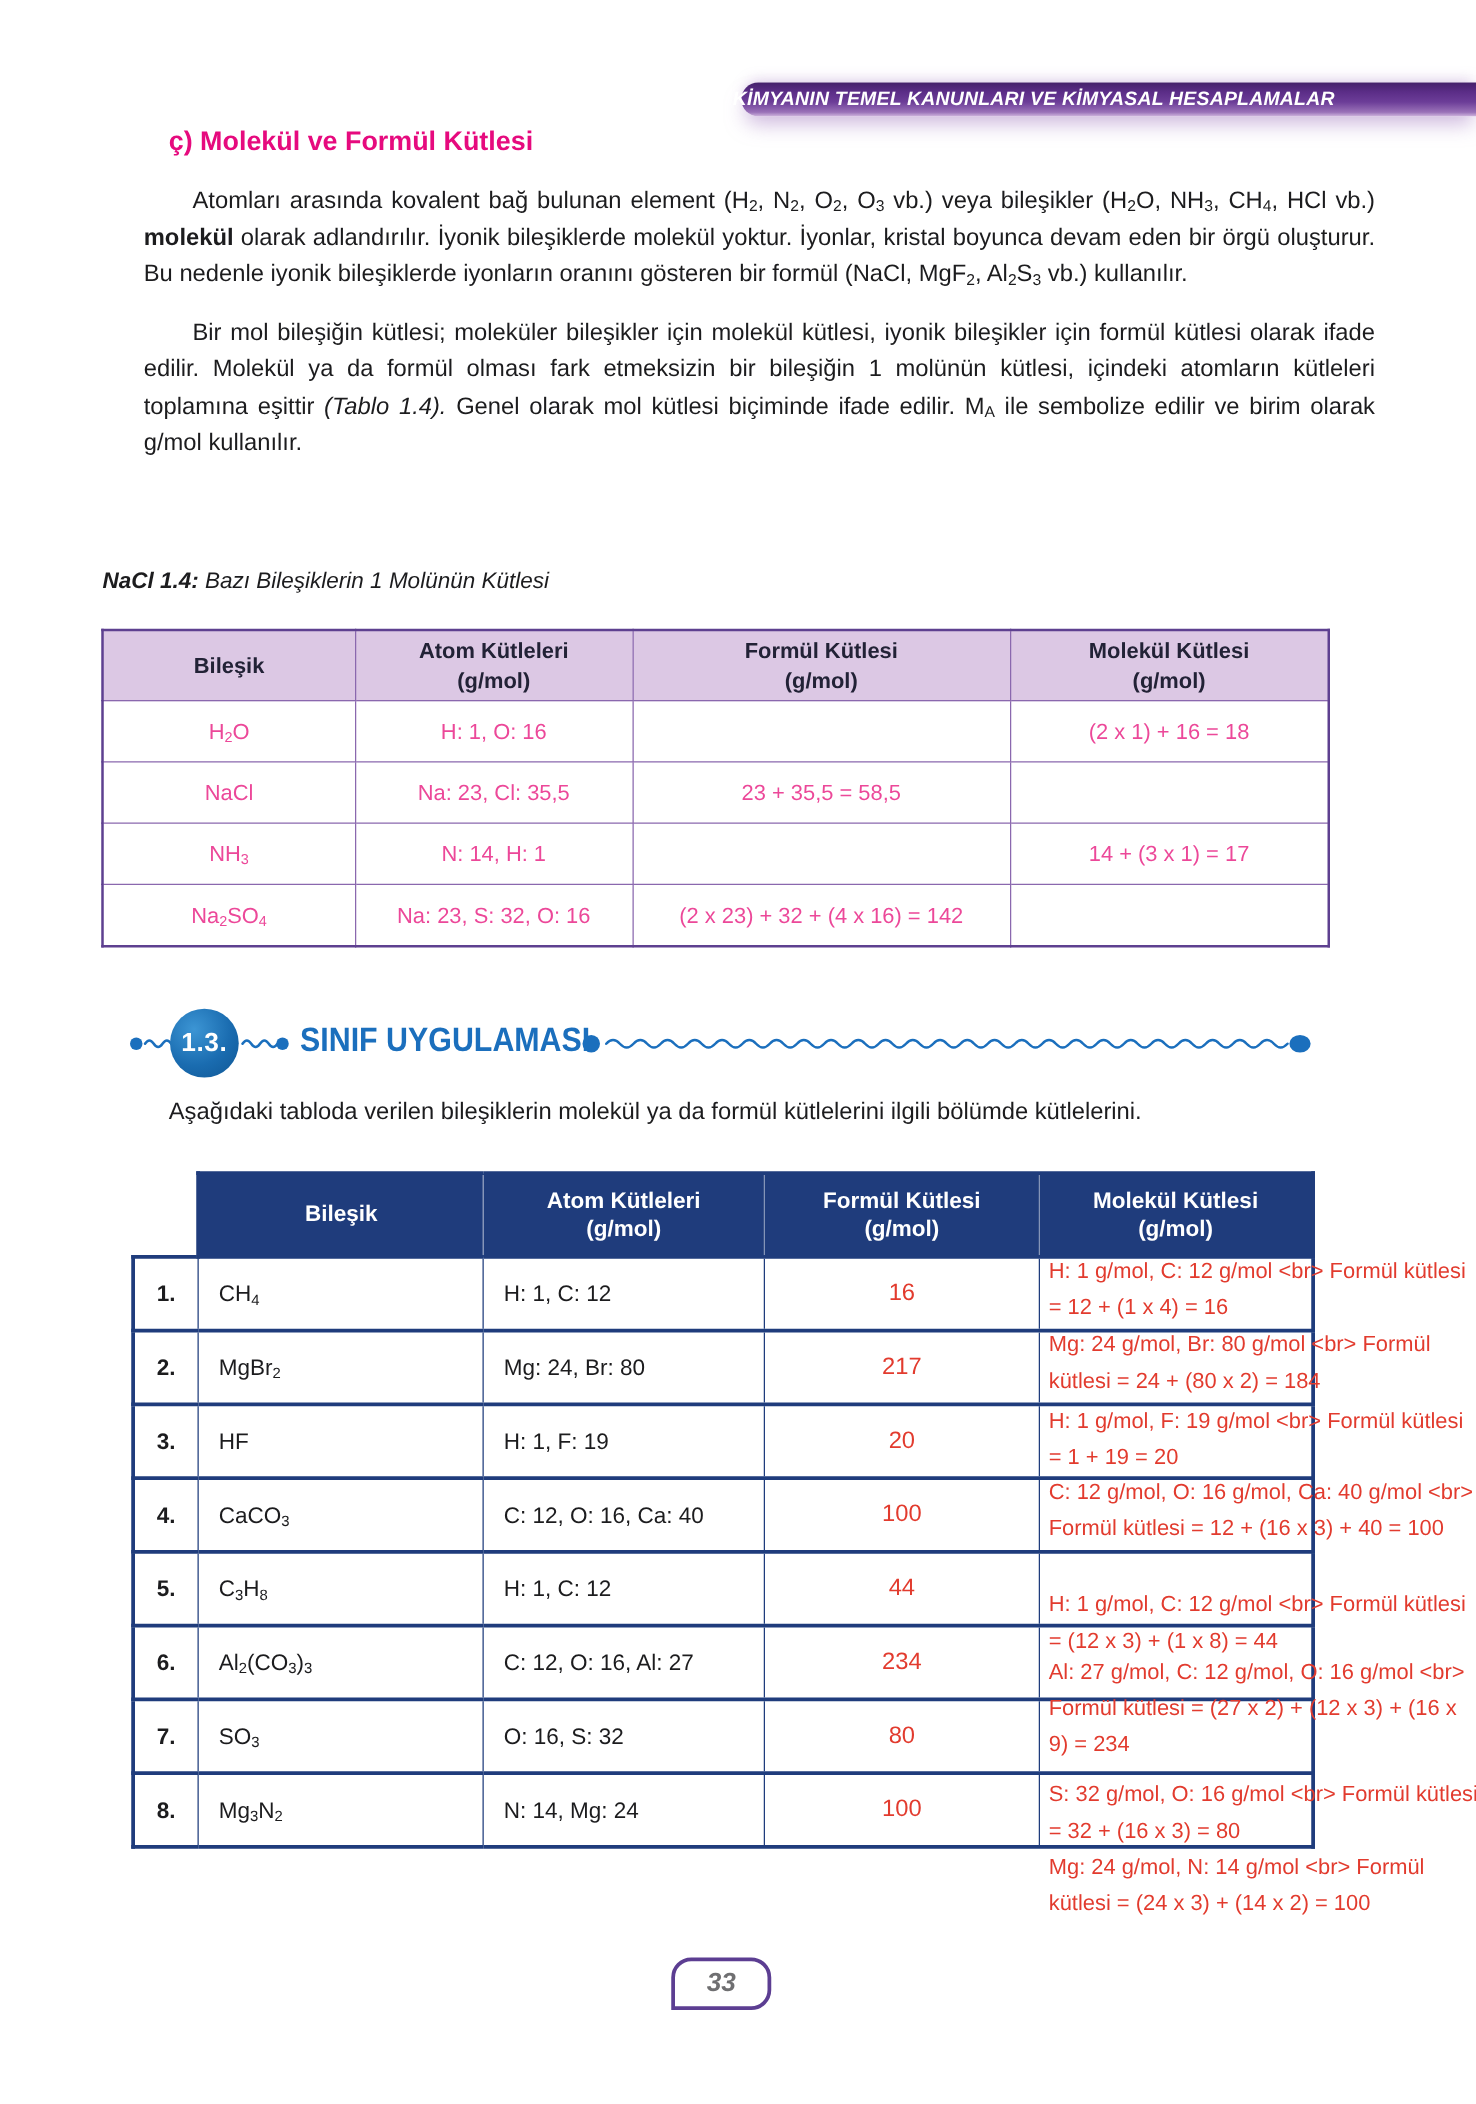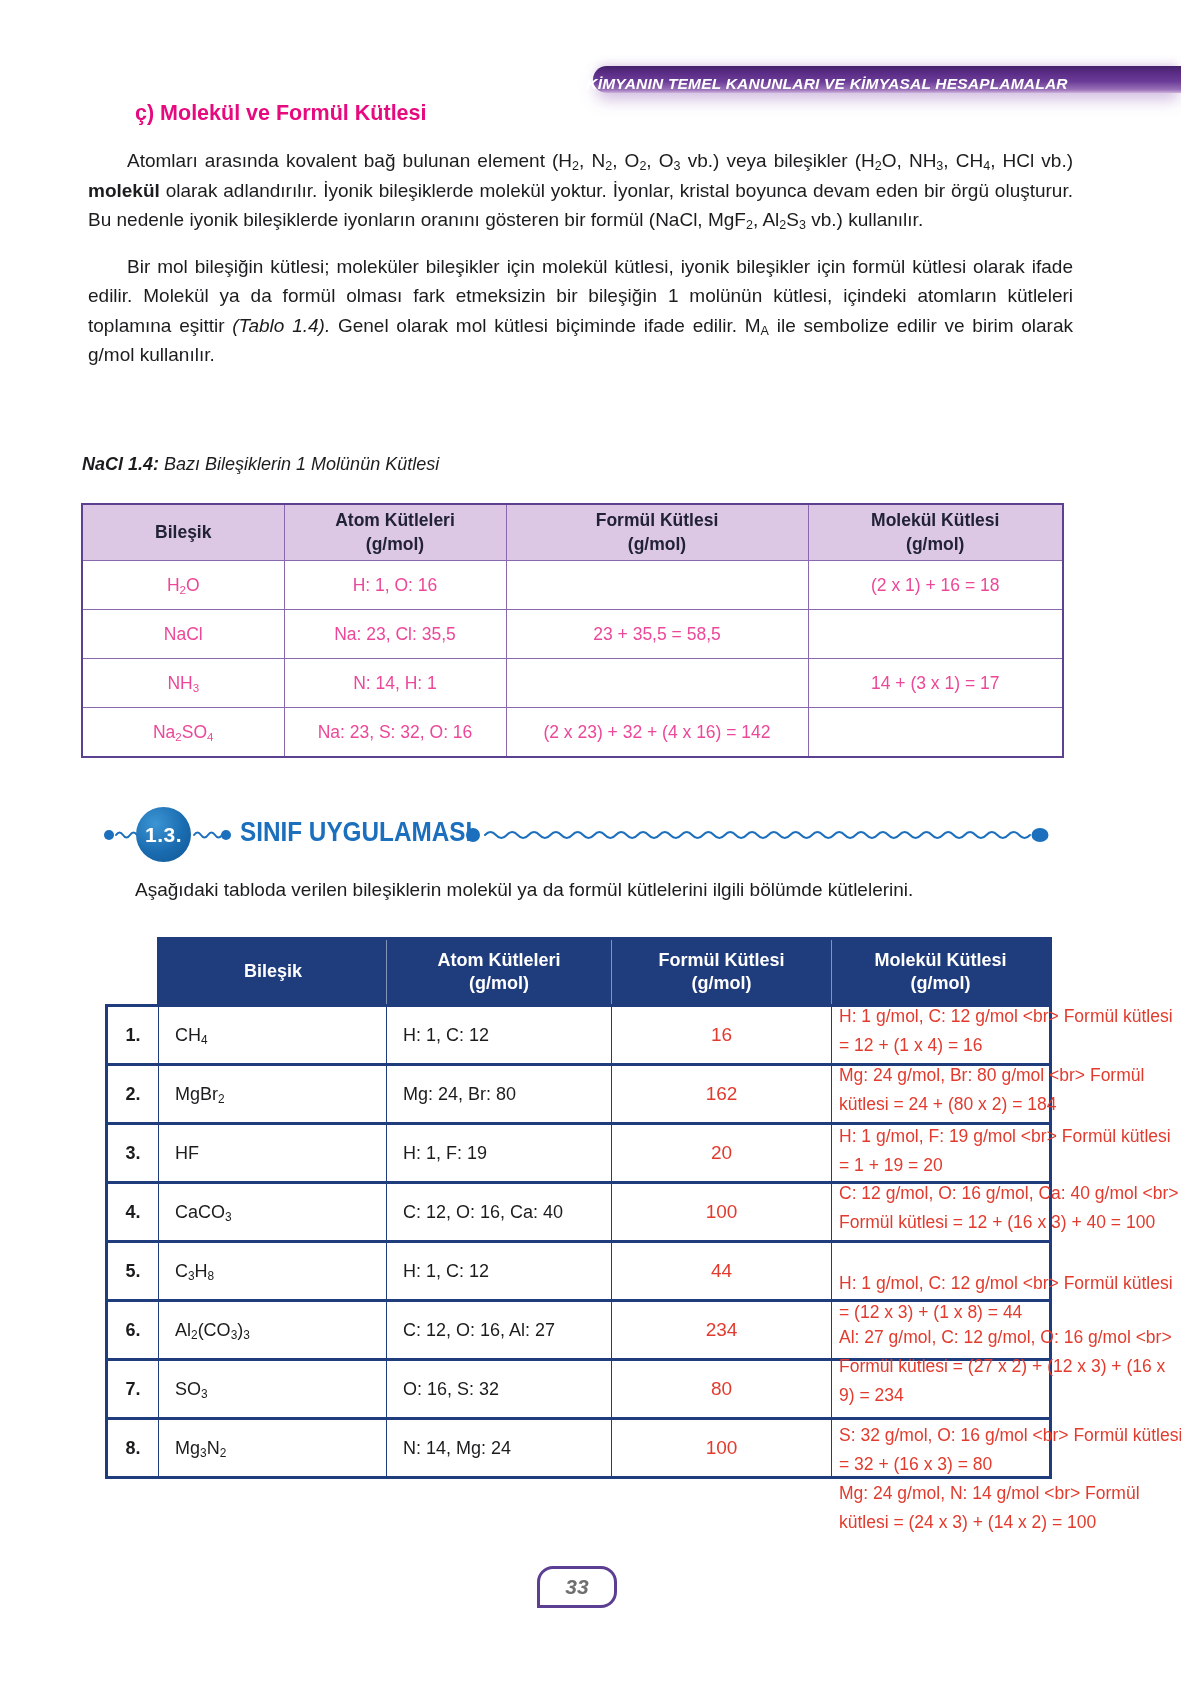--- a/index.html
+++ b/index.html
@@ -2,28 +2,28 @@
 <html><head>
 <meta charset="utf-8">
 <style>
   html,body { margin:0; padding:0; background:#ffffff; }
   .page { position:relative; width:1181px; height:1683px; background:#fff; overflow:hidden;
           font-family:"Liberation Sans", sans-serif; color:#1c1c1e; }
 
   
   .banner { position:absolute; left:593px; top:66px; width:588px; height:27px;
             background:linear-gradient(180deg,#45216b 0%,#5b2d87 28%,#6c3d98 58%,#9a72b8 88%,#cdb2dc 100%);
-            border-radius:14px 0 0 14px; display:flex; align-items:flex-end; justify-content:center;
+            border-radius:14px 0 0 14px; display:flex; align-items:center; justify-content:center;
             padding-right:120px; box-sizing:border-box;
             box-shadow:0 9px 16px -3px rgba(165,125,195,.55), 0 -5px 10px -3px rgba(165,125,195,.35); }
   .banner span { color:#fff; font-style:italic; font-weight:bold; font-size:15.5px; white-space:nowrap; letter-spacing:.2px; }
 
   .heading { position:absolute; left:135px; top:101px; margin:0; font-size:21.5px; font-weight:bold; color:#e60a7e; }
 
-  .bodytext { position:absolute; left:88px; top:146px; width:985px; }
+  .bodytext { position:absolute; left:115px; top:146px; width:985px; }
   .bodytext p { margin:0 0 17px 0; font-size:19px; line-height:29.5px; text-align:justify; text-indent:39px; }
   .b { font-weight:bold; } .i { font-style:italic; }
   sub { font-size:66%; vertical-align:-0.22em; line-height:0; }
 
   .caption { position:absolute; left:82px; top:454px; margin:0; font-size:18px; }
   .caption .cap-label { font-weight:bold; font-style:italic; }
   .caption i { font-style:italic;margin-top:21px; }
 
   
   #t1 { position:absolute; left:81px; top:503px; width:981px; border-collapse:collapse; table-layout:fixed;
@@ -176,21 +176,21 @@
           <td class="no">1.</td>
           <td>CH<sub>4</sub></td>
           <td>H: 1, C: 12</td>
           <td class="fval">16</td>
           <td></td>
         </tr>
         <tr>
           <td class="no">2.</td>
           <td>MgBr<sub>2</sub></td>
           <td>Mg: 24, Br: 80</td>
-          <td class="fval">162</td>
+          <td class="fval">217</td>
           <td></td>
         </tr>
         <tr>
           <td class="no">3.</td>
           <td>HF</td>
           <td>H: 1, F: 19</td>
           <td class="fval">20</td>
           <td></td>
         </tr>
         <tr>

